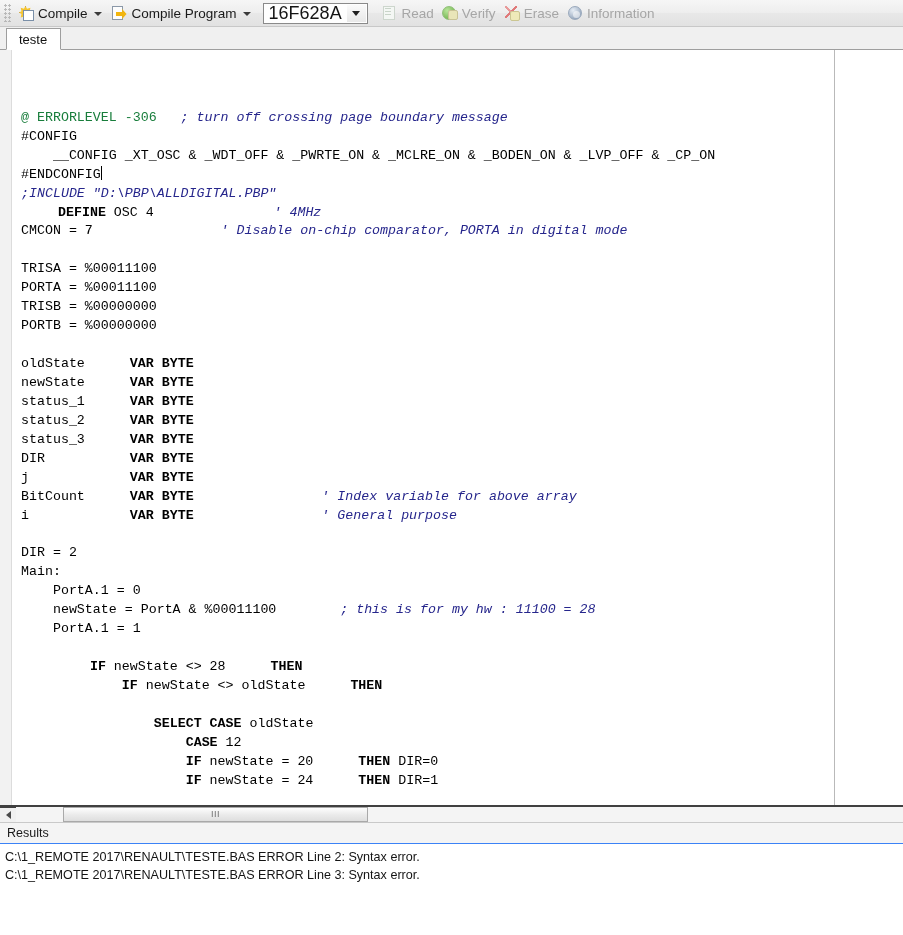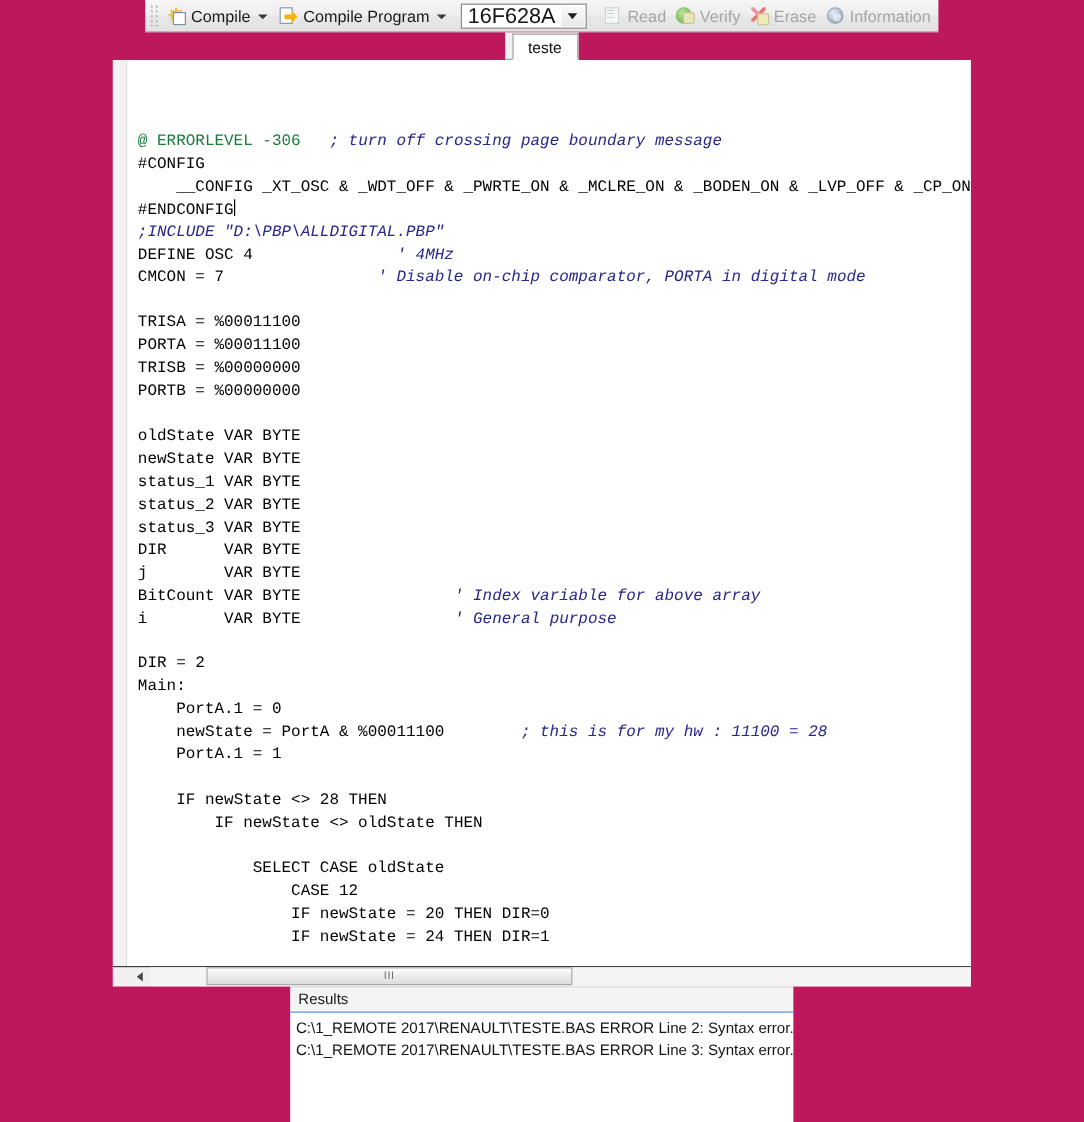--- a/index.html
+++ b/index.html
@@ -8,22 +8,21 @@
     width: 903px; height: 935px;
     overflow: hidden;
     background: #ffffff;
     font-family: "Liberation Sans", sans-serif;
   }
   #app {
     width: 903px; height: 935px;
     position: relative;
     display: flex;
     flex-direction: column;
-    background: #be185d;
-    align-items: center;
+    background: #0c4a6e;
   }
 
   
   .toolbar {
     height: 27px;
     min-height: 27px;
     background: linear-gradient(to bottom, #f6f6f6 0%, #eeeeee 48%, #e8e8e8 52%, #e2e2e2 100%);
     border-bottom: 1px solid #c8c8c8;
     display: flex;
     align-items: center;
@@ -248,43 +247,42 @@
   }
   .margin-rule {
     position: absolute;
     top: 0; bottom: 0;
     left: 822px;
     width: 1px;
     background: #b9b9b9;
     pointer-events: none;
   }
   .ln { height: 18.95px; white-space: pre; }
-  .kw  { font-weight: normal; color: #000000; }
+  .kw  { font-weight: bold; color: #000000; margin-left: 37px; }
   .cm  { font-style: italic; color: #26268c; }
   .pp  { color: #000000; }
   .dir { color: #187d3b; }
   .caretbar {
     display: inline-block;
     width: 1px;
     height: 14px;
     background: #000;
     vertical-align: -2px;
     margin-left: 0px;
   }
 
   
   .hsb {
     height: 17px;
     min-height: 17px;
     background: #f0f0f0;
-    border-top: 1px solid #404040;
+    border-top: 3px solid #404040;
     display: flex;
     align-items: center;
     position: relative;
-    padding-left: 15px;
   }
   .hsb-arrow {
     width: 16px; height: 16px;
     display: flex; align-items: center; justify-content: center;
     flex: 0 0 16px;
   }
   .hsb-arrow i {
     width: 0; height: 0;
     border-top: 4px solid transparent;
     border-bottom: 4px solid transparent;

